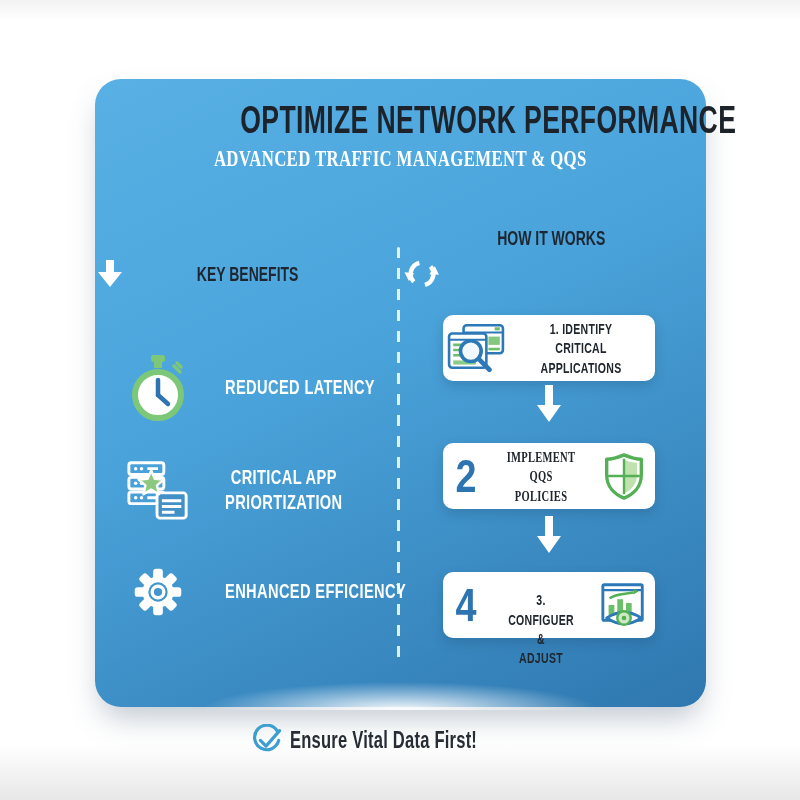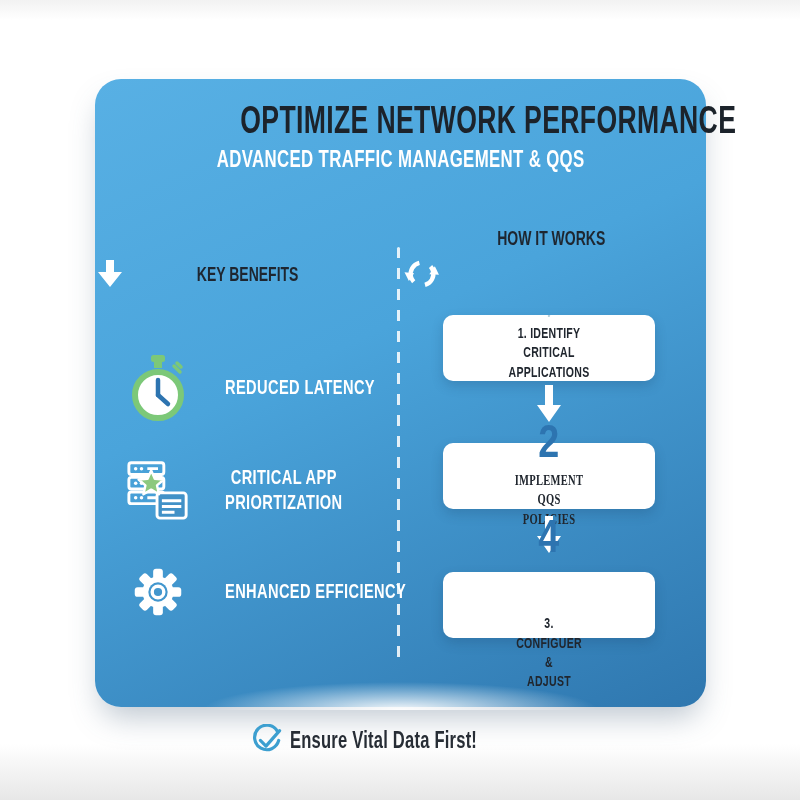--- a/index.html
+++ b/index.html
@@ -23,21 +23,21 @@
     position:absolute;left:8%;right:8%;bottom:-3px;height:40px;
     background:radial-gradient(55% 100% at 50% 100%,rgba(255,255,255,.95) 0%,rgba(255,255,255,0) 70%);
     pointer-events:none;
   }
   
   .cx{display:inline-block;transform:scaleX(0.70);transform-origin:center;white-space:nowrap;}
   .cx75{display:inline-block;transform:scaleX(0.75);transform-origin:left center;white-space:pre-line;}
   
   .title-wrap{position:absolute;top:20px;left:0;width:100%;text-align:center;margin-left:39px;}
   .title{font-size:38px;font-weight:700;color:#1c232b;letter-spacing:.5px;}
-  .subtitle-wrap{position:absolute;top:66px;left:0;width:100%;text-align:center;}
+  .subtitle-wrap{position:absolute;top:66px;left:0;width:100%;text-align:center;font-family:Liberation Serif, serif;}
   .subtitle{font-size:24px;font-weight:700;color:#ffffff;letter-spacing:.5px;}
   
   .colhead{position:absolute;top:148px;text-align:center;color:#1e2630;font-weight:700;font-size:20px;}
   .colhead.left{left:0;width:306px;margin-top:36px;}
   .colhead.right{left:306px;width:300px;}
   .col-arrow-wrap{position:absolute;top:180px;left:0;width:306px;text-align:center;}
   .refresh-wrap{position:absolute;top:174px;left:306px;width:300px;text-align:center;}
   
   .divider{
     position:absolute;left:302px;top:168px;width:3px;height:414px;border-radius:2px;
@@ -46,21 +46,20 @@
   
   .benefit{position:absolute;left:30px;display:flex;align-items:center;gap:34px;text-align:center;}
   .benefit .icon-box{width:66px;height:70px;display:flex;align-items:center;justify-content:center;flex:0 0 66px;}
   .benefit-label{font-size:19.5px;font-weight:700;color:#ffffff;letter-spacing:.5px;line-height:1.3;}
   .b1{top:274px;} .b2{top:376px;} .b3{top:478px;}
   
   .step-card{
     position:absolute;left:348px;width:212px;height:66px;background:#ffffff;border-radius:10px;
     display:flex;align-items:center;justify-content:center;gap:6px;
     box-shadow:0 5px 12px rgba(25,60,95,.22);
-    flex-direction:column;
   }
   .s1{top:236px;} .s2{top:364px;} .s3{top:493px;}
   .step-text-wrap{display:flex;justify-content:center;overflow:visible;}
   .step-text{
     white-space:pre-line;text-align:center;font-size:15.5px;font-weight:700;color:#20262e;
     line-height:1.25;transform:scaleX(0.68);transform-origin:center;letter-spacing:.4px;
   }
   .step-num{
     font-size:46px;font-weight:700;color:#2d74b0;transform:scaleX(0.82);transform-origin:center;
     flex:0 0 34px;text-align:center;line-height:1;

